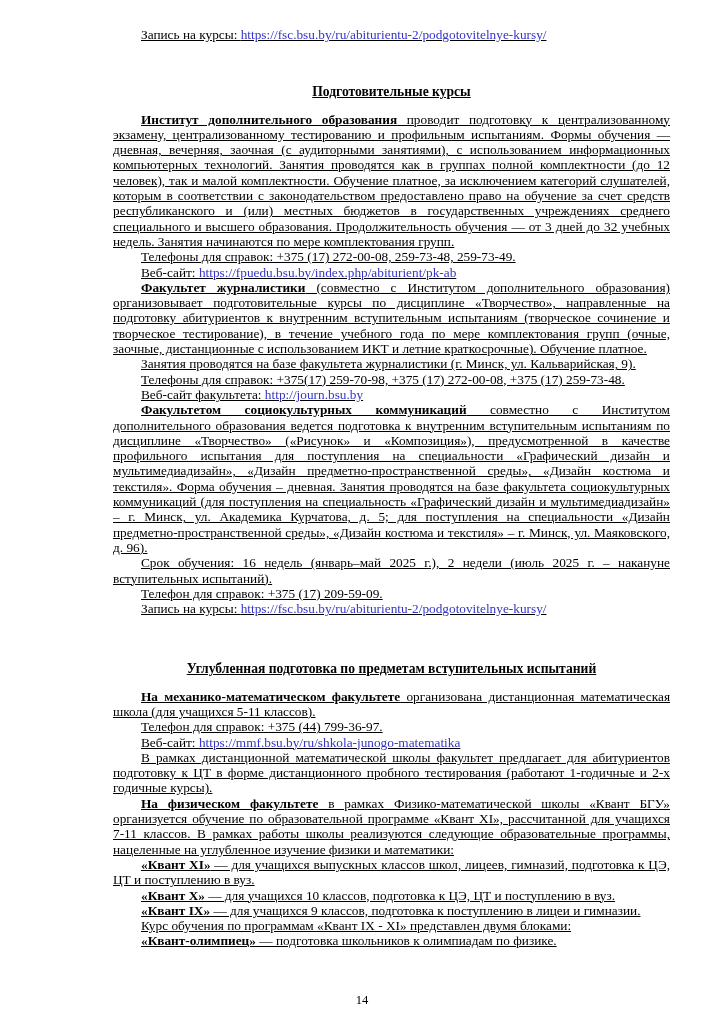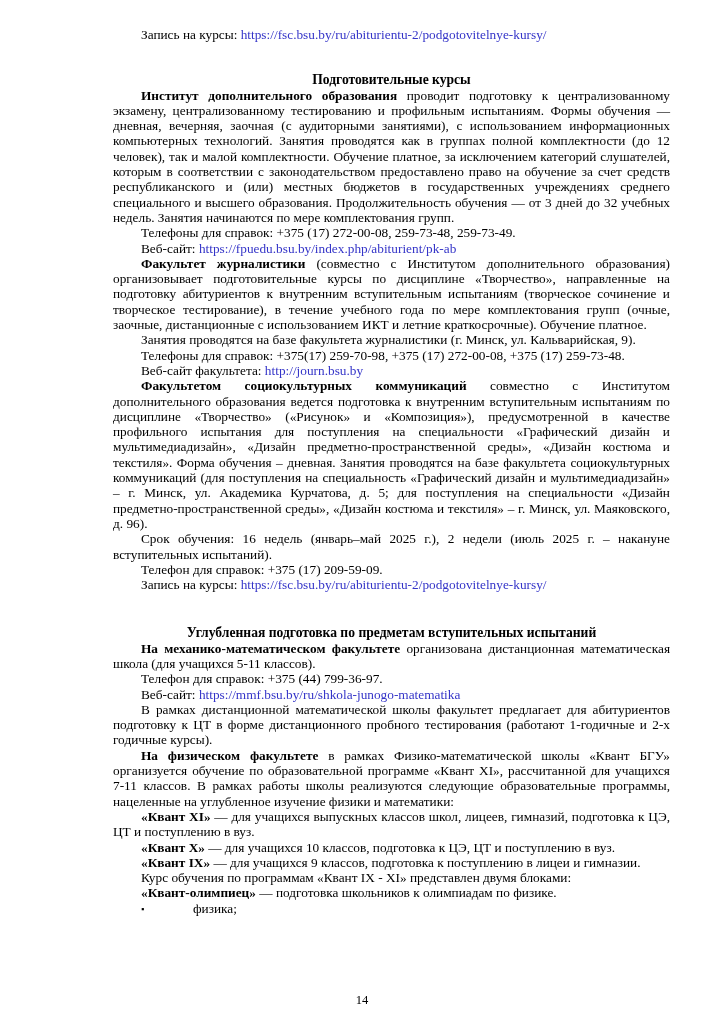--- a/index.html
+++ b/index.html
@@ -25,30 +25,31 @@
   .doc {
     font-size: 13.3px;
     line-height: 15.3px;
     text-align: justify;
     text-justify: inter-word;
     hyphens: none;
   }
   p {
     margin: 0;
     padding: 0;
+    text-decoration: underline;
   }
   .p-indent {
     text-indent: 28px;
   }
   .heading {
     text-align: center;
     font-weight: bold;
     font-size: 13.6px;
     line-height: 15.3px;
-    margin: 0;
+    margin: 12px;
   }
   .spacer-lg { height: 30px; }
   .spacer-xl { height: 33px; }
   b, .bold { font-weight: bold; }
   .link {
     color: #3434c8;
     text-decoration: none;
   }
   .bullet-row {
     display: block;
@@ -124,19 +125,18 @@
     <p class="p-indent"><b>«Квант XI»</b><span> — для учащихся выпускных классов школ, лицеев, гимназий, подготовка к ЦЭ, ЦТ и поступлению в вуз.</span></p>
 
     <p class="p-indent"><b>«Квант X»</b><span> — для учащихся 10 классов, подготовка к ЦЭ, ЦТ и поступлению в вуз.</span></p>
 
     <p class="p-indent"><b>«Квант IX»</b><span> — для учащихся 9 классов, подготовка к поступлению в лицеи и гимназии.</span></p>
 
     <p class="p-indent">Курс обучения по программам «Квант IX - XI» представлен двумя блоками:</p>
 
     <p class="p-indent"><b>«Квант-олимпиец»</b><span> — подготовка школьников к олимпиадам по физике.</span></p>
 
-    <p class="bullet-row"><span class="bullet-mark">▪</span><span>физика;</span></p>
 
   </div>
 
   <div class="page-number">14</div>
 
 </div>
 
 </body></html>

